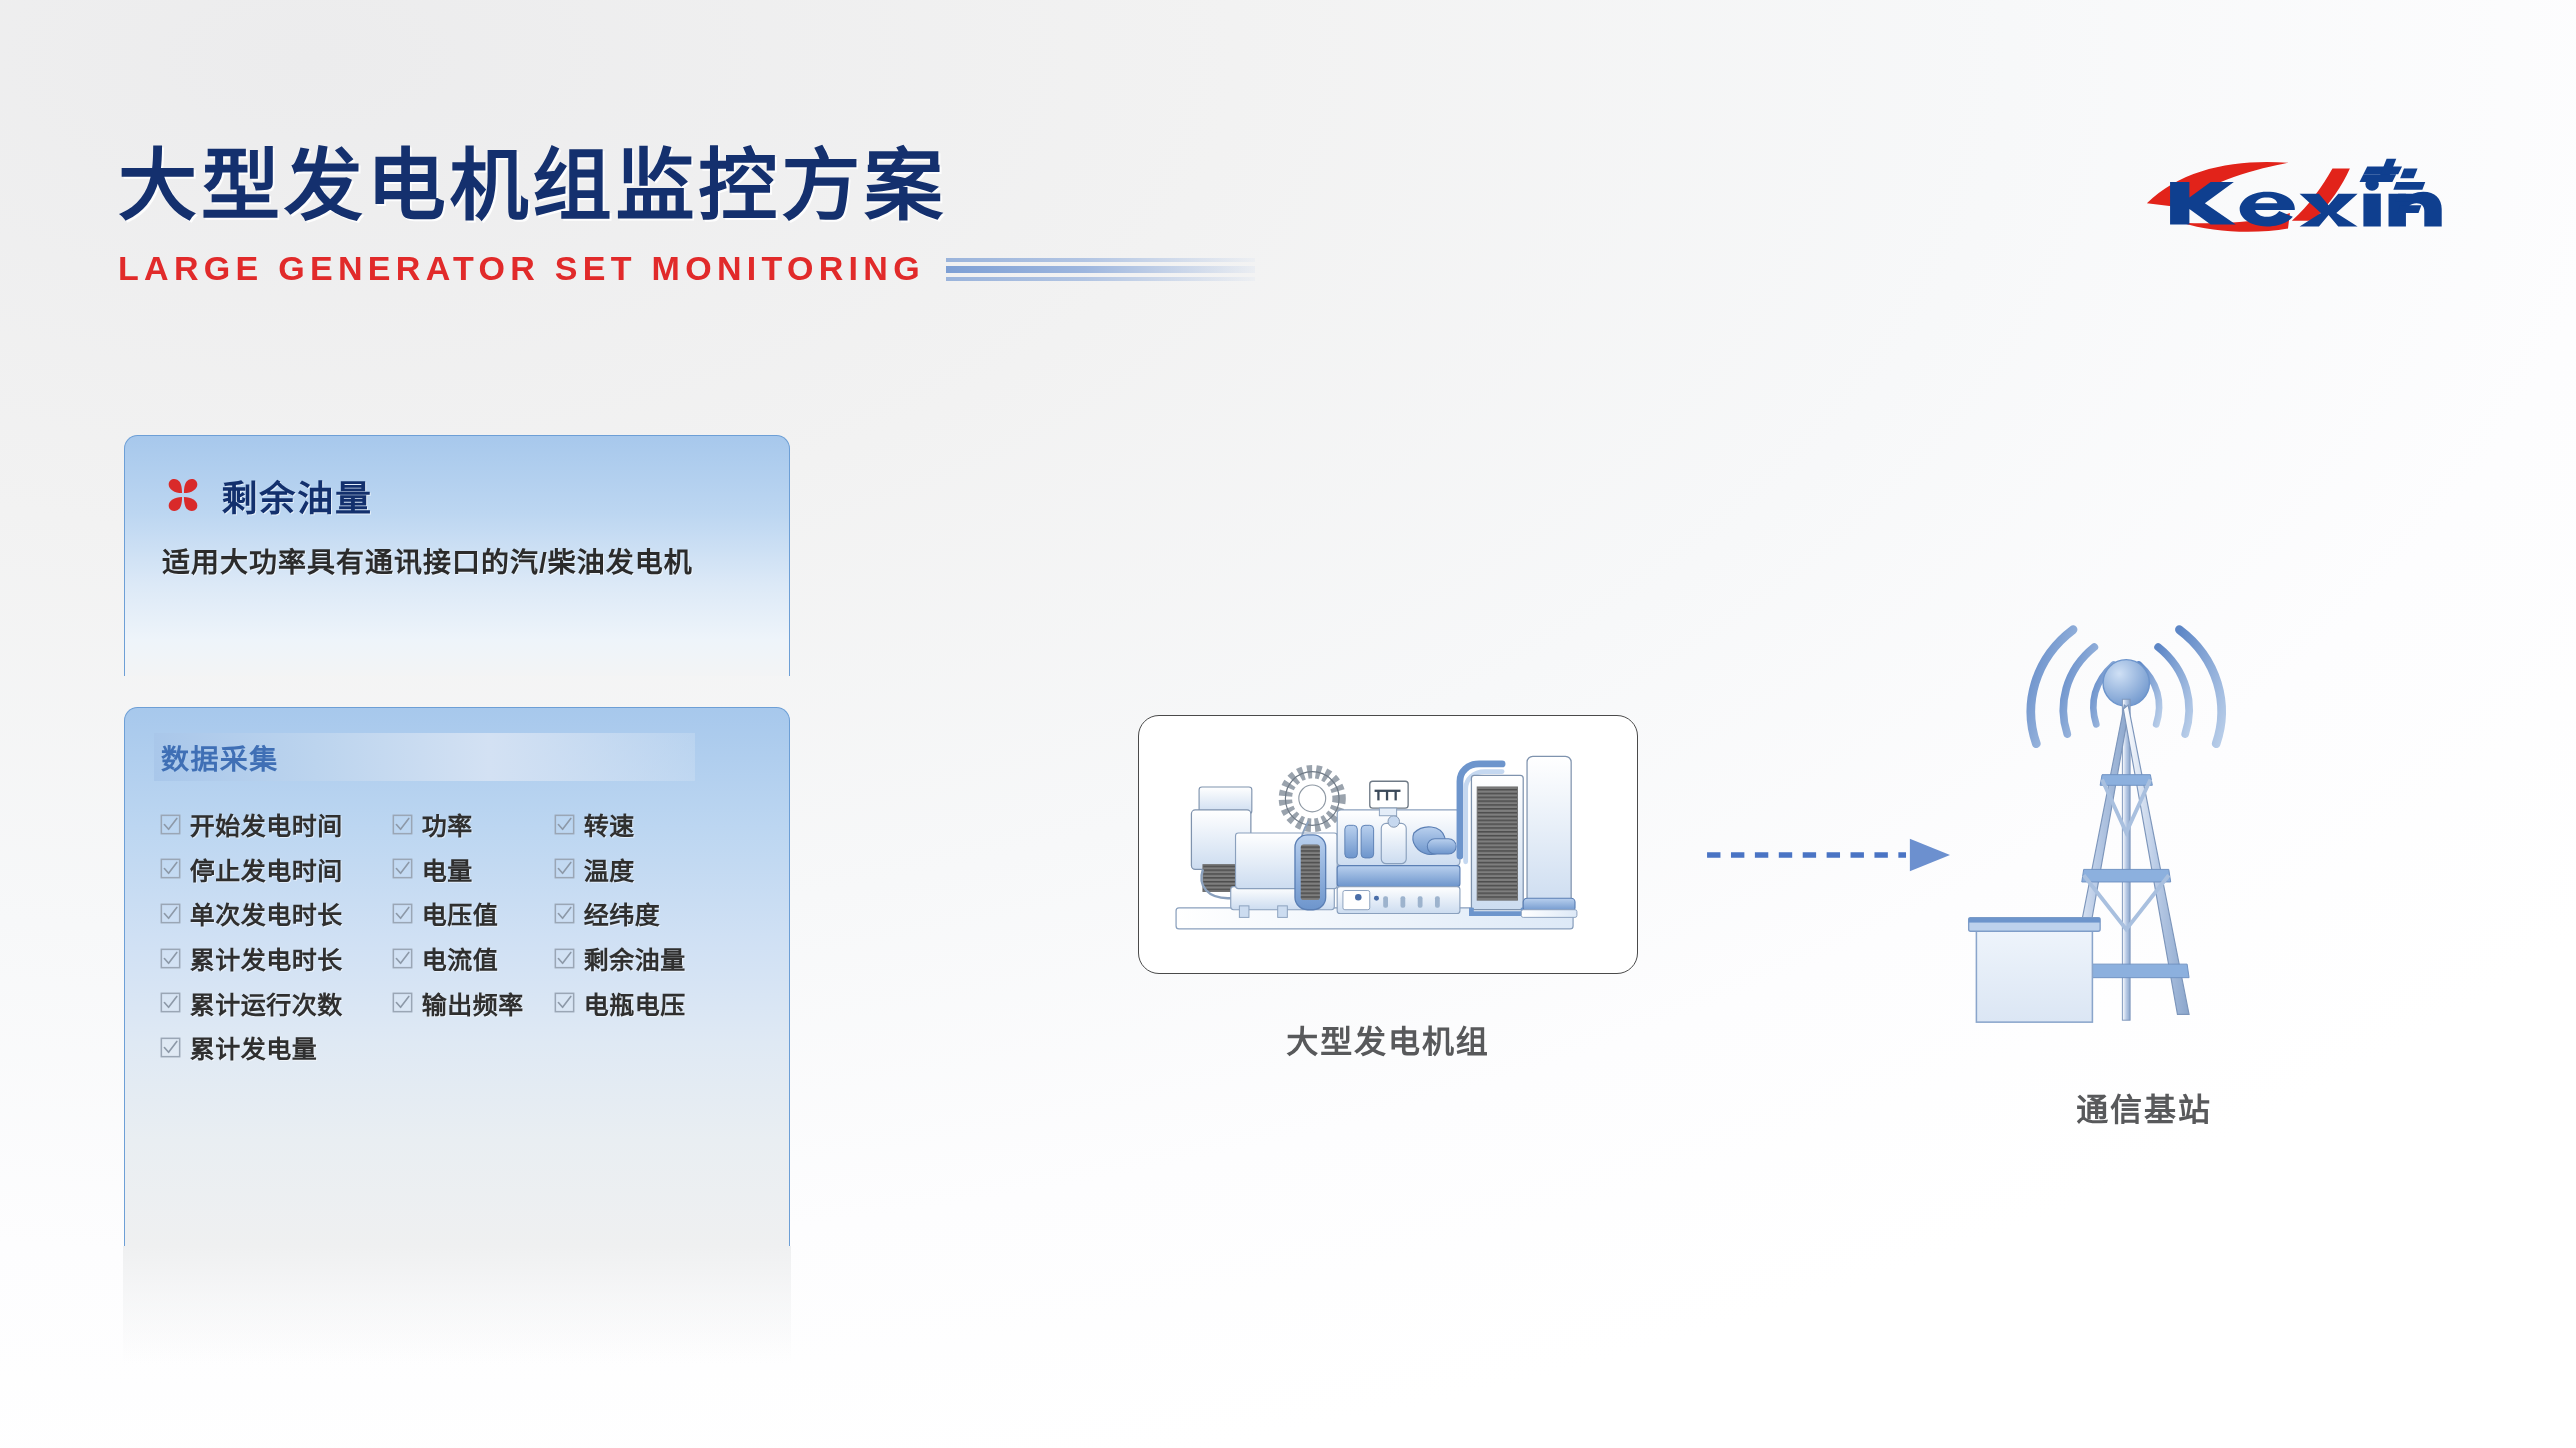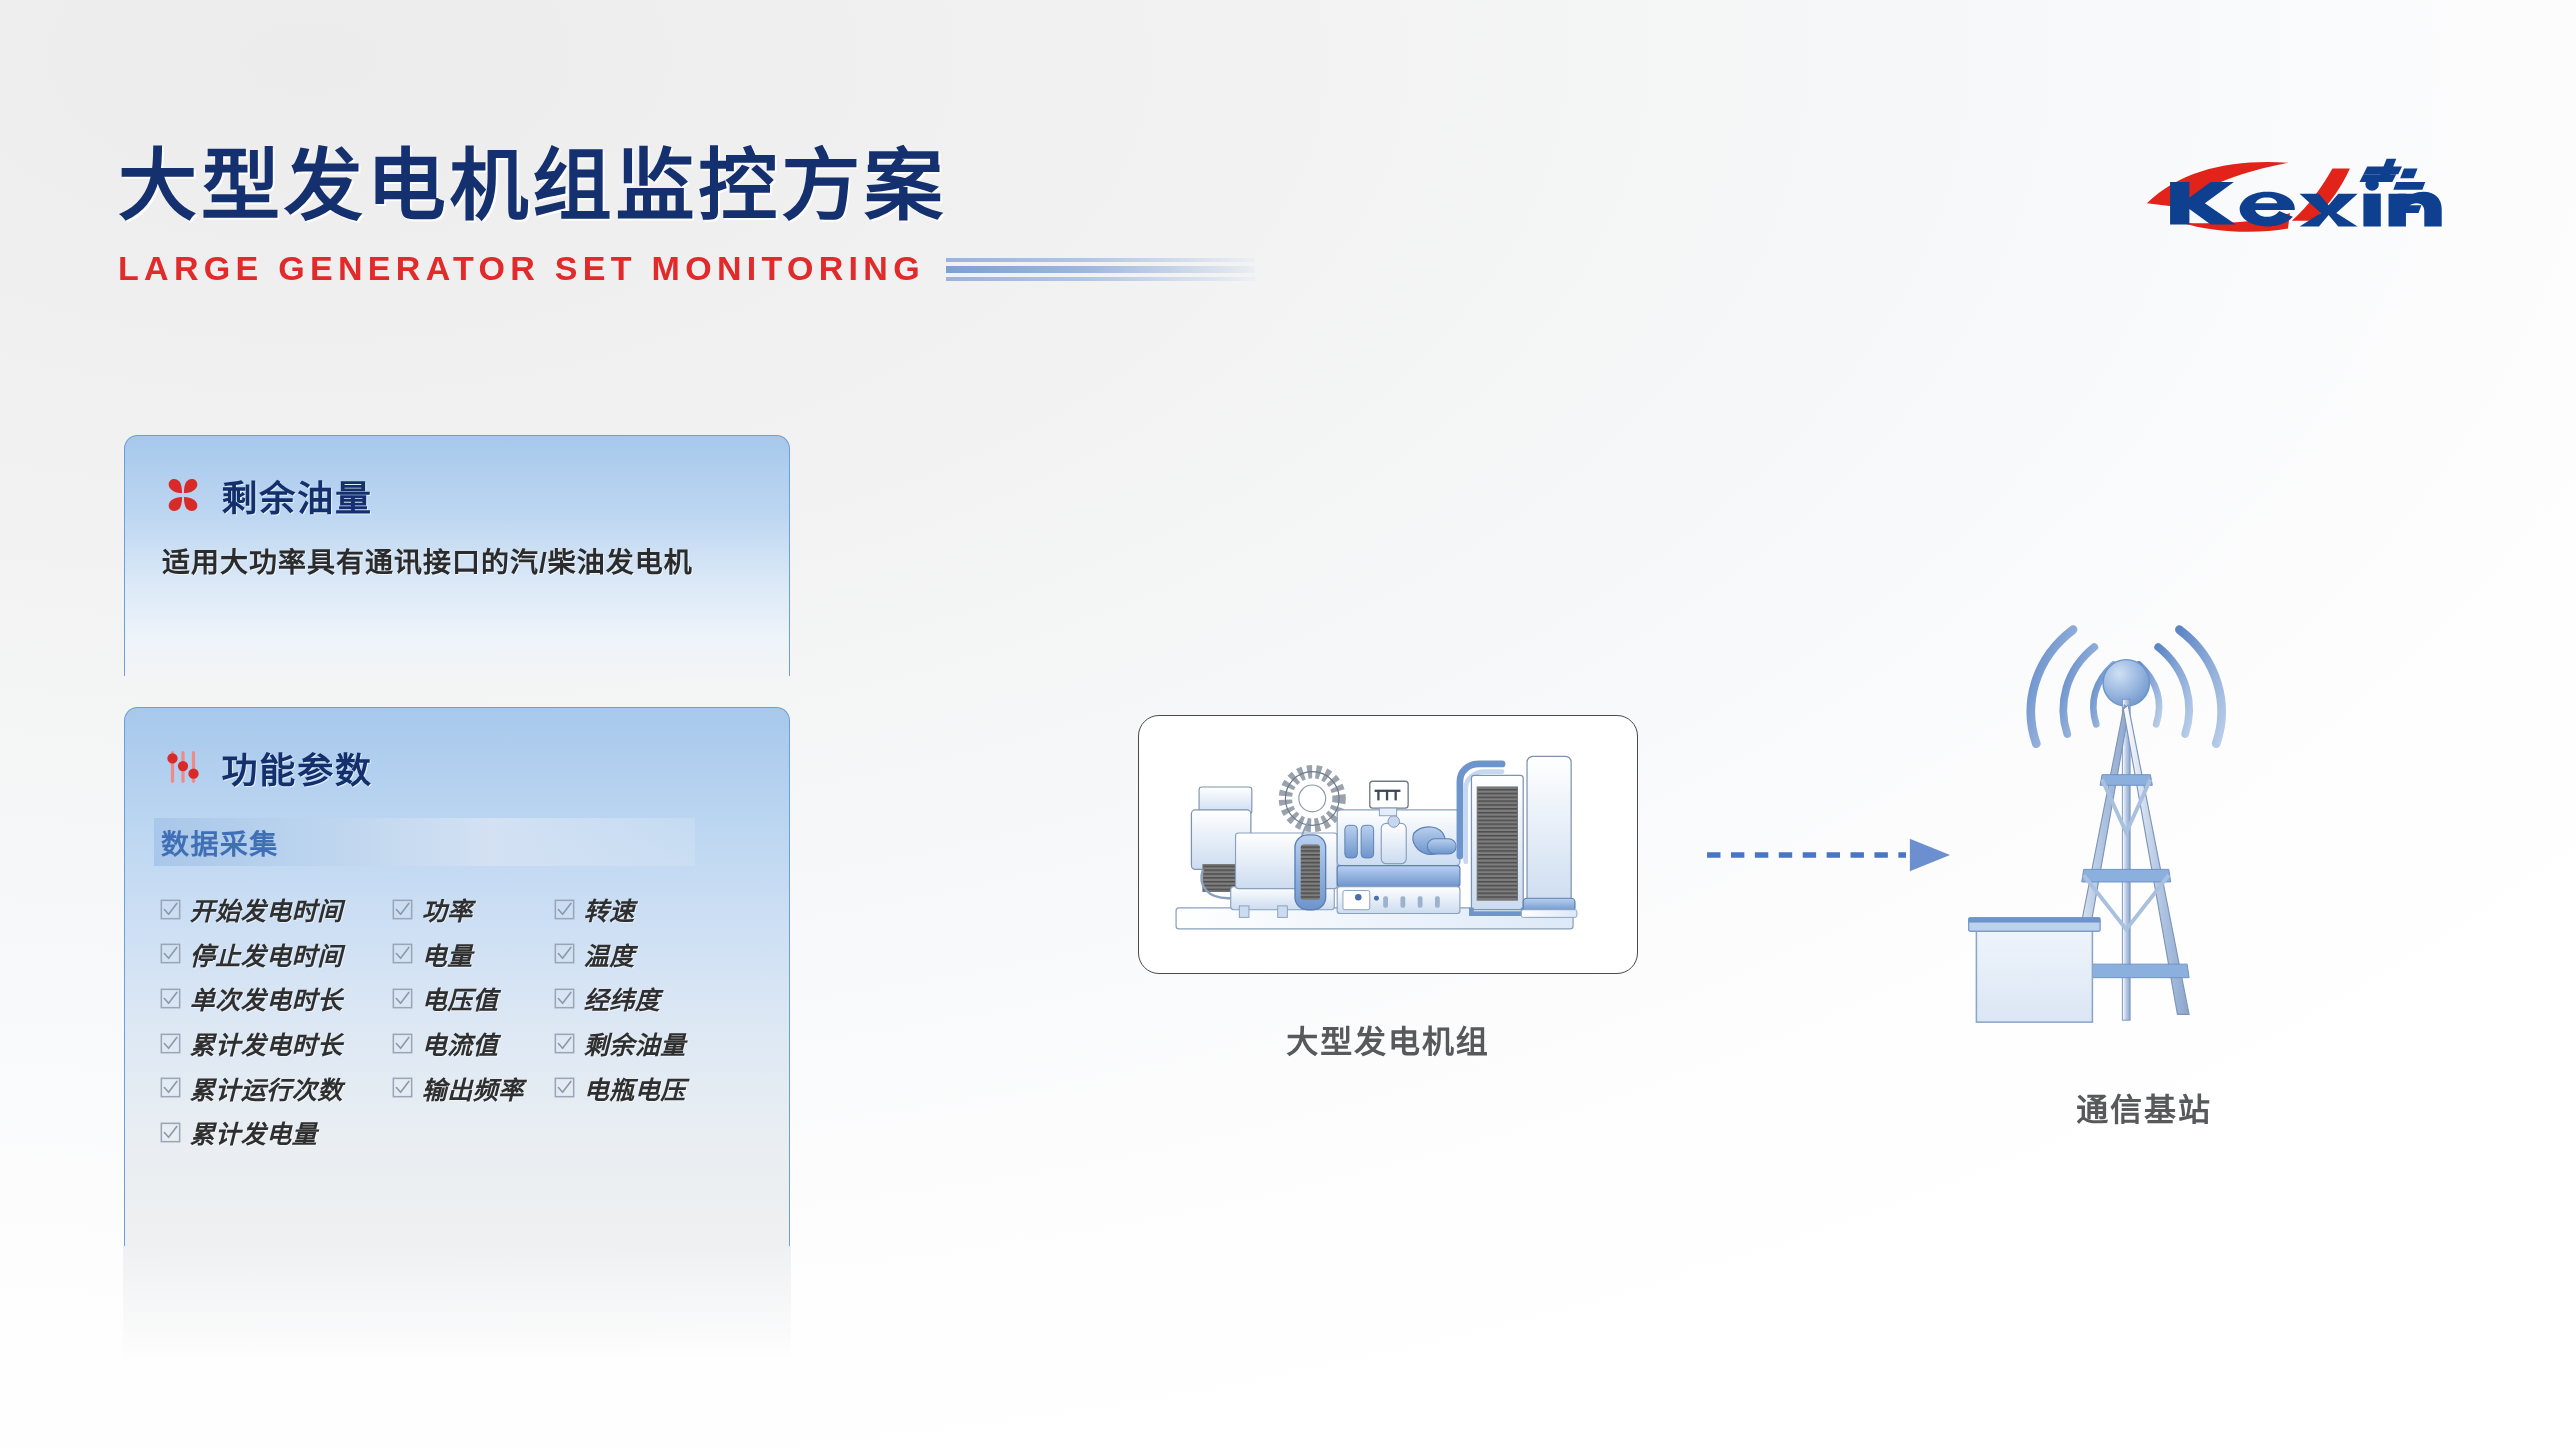--- a/index.html
+++ b/index.html
@@ -158,21 +158,20 @@
   }
   .sec-bar.accent span { color: #3b6cb4; }
 
   
   .chk-grid {
     margin: 25px 0 16px 35px;
     display: grid;
     grid-template-columns: 232px 162px auto;
     row-gap: 8.7px;
     column-gap: 0px;
-    font-style: italic;
   }
   .chk {
     display: flex;
     align-items: center;
     font-size: 25px;
     font-weight: 700;
     color: #2f2f2f;
     letter-spacing: 0.5px;
     text-shadow: 1px 1px 0 rgba(255,255,255,0.5);
     white-space: nowrap;
@@ -288,37 +287,20 @@
             <path d="M23 24 C31 24 37 28 37 33 C37 38 32 40 28 38 C24 36 23 30 23 24 Z"></path>
           </g>
         </svg>
       </div>
       <div class="title">剩余油量</div>
     </div>
     <div class="scope-text">适用大功率具有通讯接口的汽/柴油发电机</div>
   </div>
 
   <div class="card card-func">
-    <div class="card-head">
-      <div class="icon-box">
-        <svg viewBox="0 0 44 44" xmlns="http://www.w3.org/2000/svg">
-          <g stroke="#ef8a8a" stroke-width="3.4" stroke-linecap="round">
-            <line x1="11" y1="7" x2="11" y2="37"></line>
-            <line x1="22" y1="7" x2="22" y2="37"></line>
-            <line x1="33" y1="7" x2="33" y2="37"></line>
-          </g>
-          <g fill="#d92a2a">
-            <circle cx="11" cy="13" r="5.4"></circle>
-            <circle cx="22" cy="21" r="5.4"></circle>
-            <circle cx="33" cy="29" r="5.4"></circle>
-          </g>
-        </svg>
-      </div>
-      <div class="title">功能参数</div>
-    </div>
 
     <div class="sec-bar">
       <span>数据采集</span>
     </div>
 
     <div class="chk-grid" id="chk-grid">
         <div class="chk">
           <span class="box">
             <svg viewBox="0 0 22 22" xmlns="http://www.w3.org/2000/svg">
               <rect x="1.4" y="1.4" width="19.2" height="19.2" fill="none" stroke="#9aa6b5" stroke-width="1.6"></rect>

